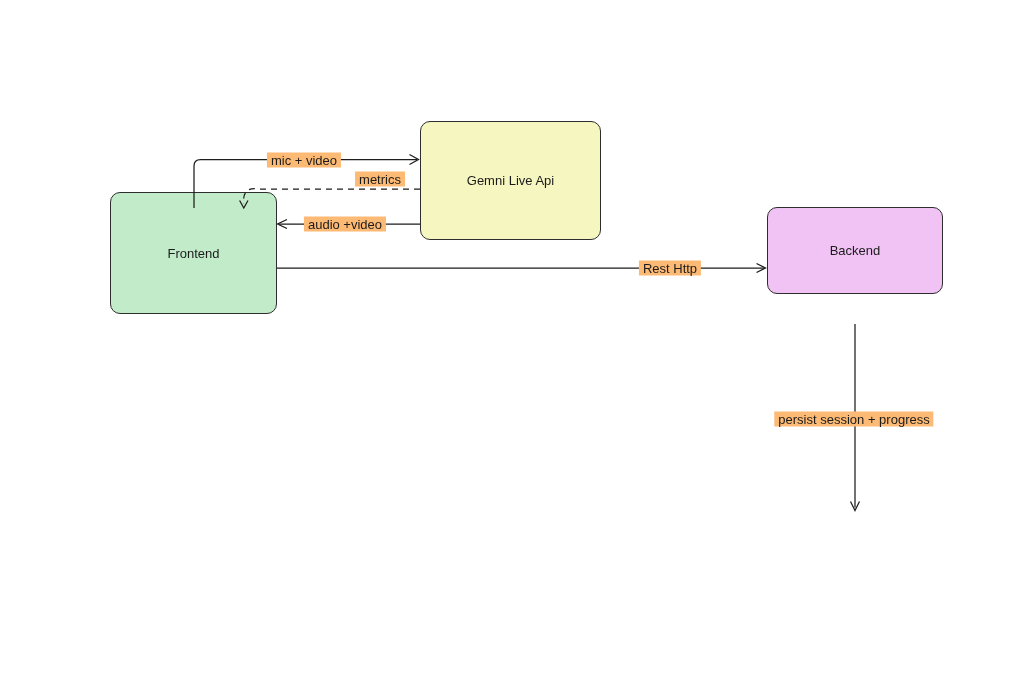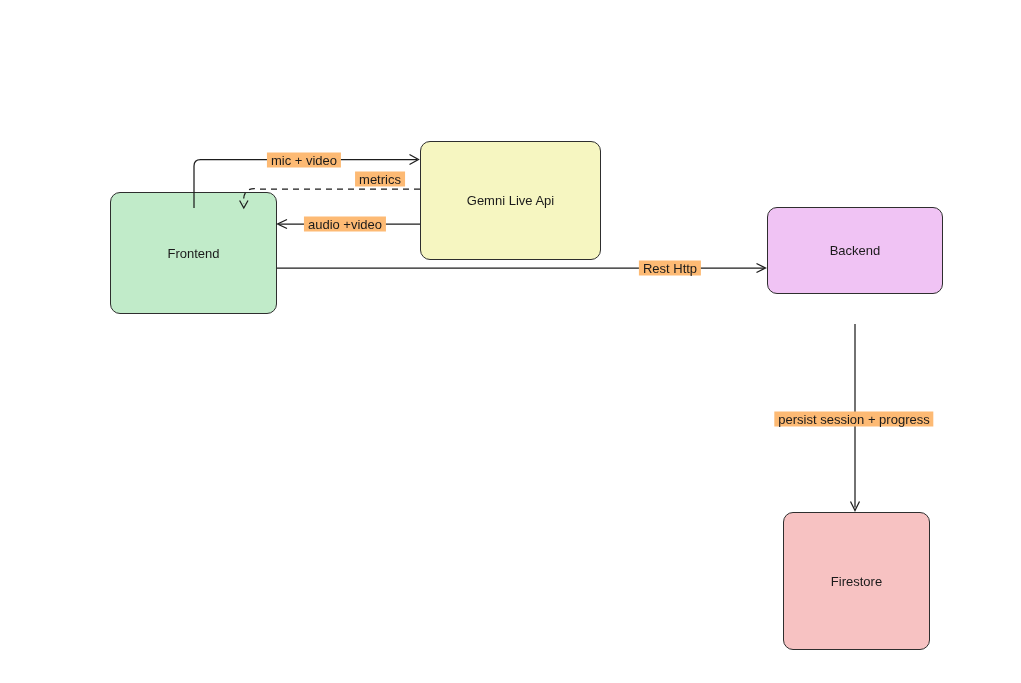--- a/index.html
+++ b/index.html
@@ -70,31 +70,28 @@
 </style>
 </head>
 <body>
 
 <div id="canvas">
 
   <div class="node" id="node-frontend" style="background-color: rgb(193, 235, 201);">
     <span>Frontend</span>
   </div>
 
-  <div class="node" id="node-gemini" style="background-color: rgb(246, 246, 193); margin-top: 20px;">
+  <div class="node" id="node-gemini" style="background-color: rgb(246, 246, 193);">
     <span>Gemni Live Api</span>
   </div>
 
   <div class="node" id="node-backend" style="background-color: rgb(240, 195, 244);">
     <span>Backend</span>
   </div>
 
-  <div class="node" id="node-firestore" style="background-color: rgb(247, 194, 194);">
-    <span>Firestore</span>
-  </div>
 
   <svg id="edges-svg" width="1021" height="683" viewBox="0 0 1021 683">
 
     <path class="edge-line" d="M194 208 L194 166 Q194 159.5 200.5 159.5 L417 159.5"></path>
     <polyline class="arrowhead" points="409.5,154.5 418.5,159.5 409.5,164.5"></polyline>
 
     <path class="edge-line dashed" d="M420 189 L258.5 189 C249.5 187 243.7 191.5 243.7 199 L243.7 204"></path>
     <polyline class="arrowhead" points="239.6,200.5 243.8,208 248,200.5"></polyline>
 
     <path class="edge-line" d="M420 224 L279 224"></path>

